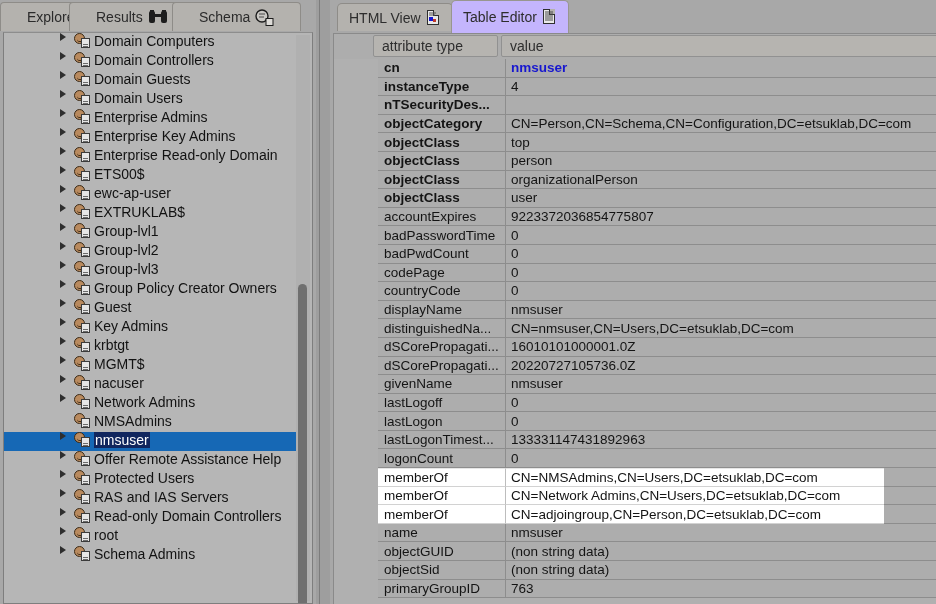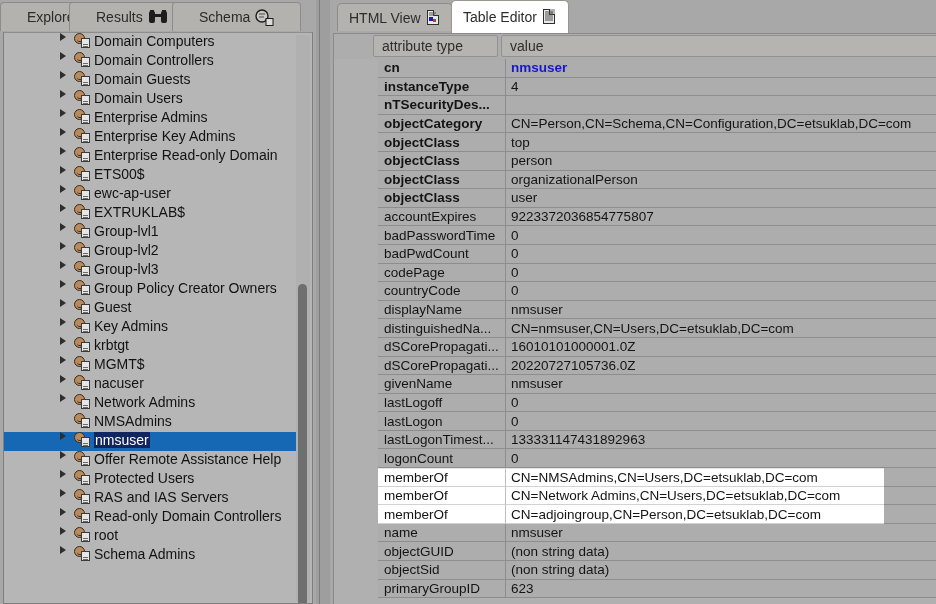--- a/index.html
+++ b/index.html
@@ -65,21 +65,21 @@
 
   
   .right-panel{position:absolute;left:330px;top:0;width:606px;height:604px;background:#a8a8a8;}
   .rtabbar{position:absolute;left:0;top:0;width:606px;height:33px;}
   .rtab{
     position:absolute;top:3px;height:28px;background:#b4b2ae;
     border:1px solid #8e8c88;border-bottom:none;border-radius:5px 5px 0 0;
     display:flex;align-items:center;gap:6px;padding:0 11px;box-sizing:border-box;
     font-size:14px;color:#2d2d2d;text-align:center;
   }
-  .rtab.sel{background:#ffffff;top:0;height:33px;z-index:3;border-color:#98968f;}
+  .rtab.sel{background:#c4b5fd;top:0;height:33px;z-index:3;border-color:#98968f;}
   .rtab.r1{left:7px;}
   .rtab.r2{left:121px;}
 
   .tbl-area{position:absolute;left:3px;top:33px;width:603px;height:571px;background:#b0b0b0;
     border-left:1px solid #8a8a8a;border-top:1px solid #8a8a8a;box-sizing:border-box;overflow:hidden;}
 
   .colhdr{position:absolute;left:0;top:0;width:603px;height:25px;background:#adadad;}
   .colhdr .ch{
     position:absolute;top:1px;height:22px;background:#b6b4b0;
     border:1px solid #919191;box-sizing:border-box;border-radius:2px;
@@ -546,18 +546,18 @@
           <div class="row">
             <div class="c1">objectGUID</div>
             <div class="c2">(non string data)</div>
           </div>
           <div class="row">
             <div class="c1">objectSid</div>
             <div class="c2">(non string data)</div>
           </div>
           <div class="row">
             <div class="c1">primaryGroupID</div>
-            <div class="c2">623</div>
+            <div class="c2">763</div>
           </div>
         </div>
     </div>
   </div>
 </div>
 
 </body></html>

